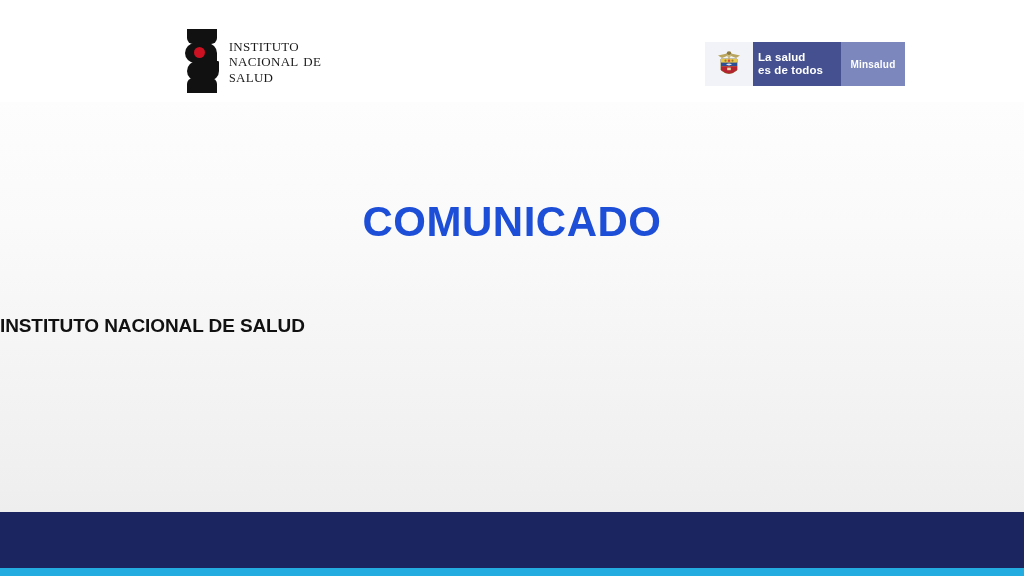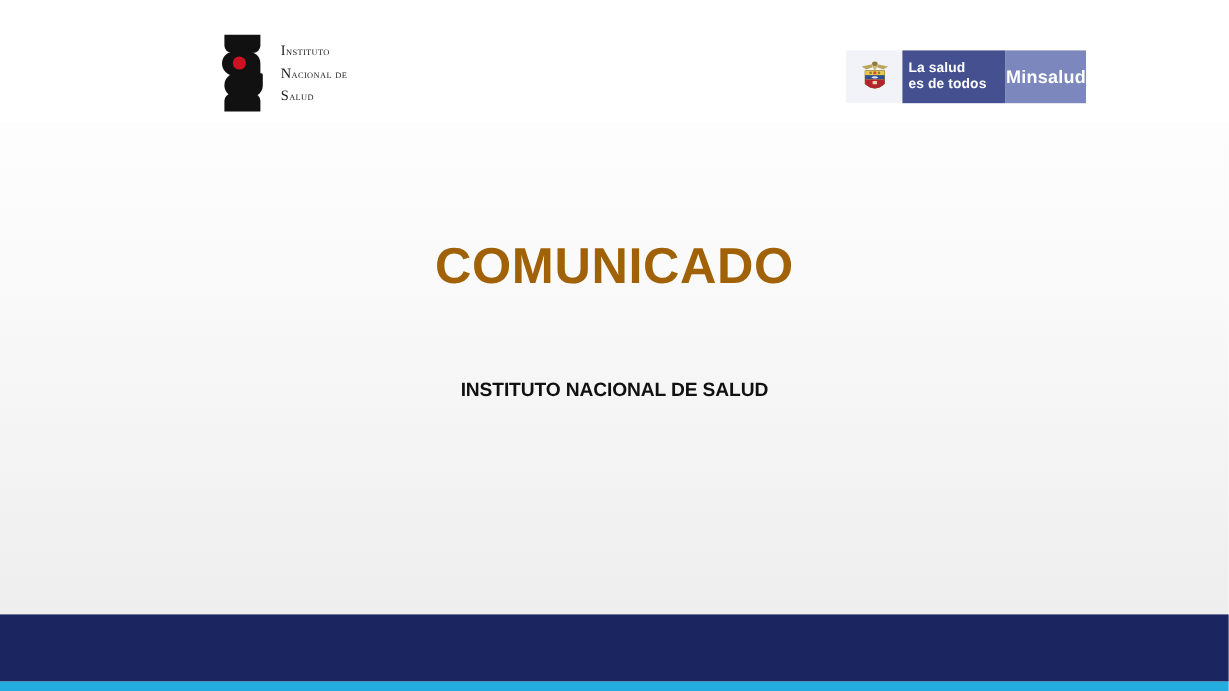--- a/index.html
+++ b/index.html
@@ -70,24 +70,24 @@
   }
   .ins-mark .dot {
     position: absolute;
     left: 9px; top: 18px;
     width: 11px; height: 11px;
     border-radius: 50%;
     background: #cc1122;
     z-index: 3;
   }
   .ins-wordmark {
-    margin-left: 15px;
+    margin-left: 10px;
     font-family: "Liberation Serif", serif;
     color: #1a1a1a;
-    font-size: 10px;
+    font-size: 18px;
     line-height: 15.5px;
     letter-spacing: 0.3px;
     font-weight: 400;
     font-variant: small-caps;
     text-transform: lowercase;
   }
   .ins-wordmark span {
     display: block;
     white-space: nowrap;
   }
@@ -126,21 +126,21 @@
     line-height: 13px;
     letter-spacing: 0.1px;
   }
   .ms-brand {
     flex: 1;
     background: #7b87bd;
     color: #ffffff;
     display: flex;
     align-items: center;
     justify-content: center;
-    font-size: 15px;
+    font-size: 10px;
     font-weight: bold;
     letter-spacing: 0.2px;
   }
 
   
   .body-area {
     position: absolute;
     left: 0;
     top: 102px;
     width: 1024px;
@@ -149,32 +149,31 @@
   }
 
   .title {
     position: absolute;
     left: 0;
     top: 198px;
     width: 1024px;
     text-align: center;
     font-size: 42px;
     font-weight: bold;
-    color: #a16207;
+    color: #1d4ed8;
     letter-spacing: 0.5px;
   }
 
   .subtitle {
     position: absolute;
     left: 0;
     top: 311px;
     width: 1024px;
-    text-align: center;
     color: #111111;
-    font-size: 16px;
+    font-size: 19px;
     font-weight: bold;
     line-height: 30px;
     letter-spacing: -0.1px;
   }
   .subtitle div {
     white-space: nowrap;
   }
 
   
   .bar-navy {

